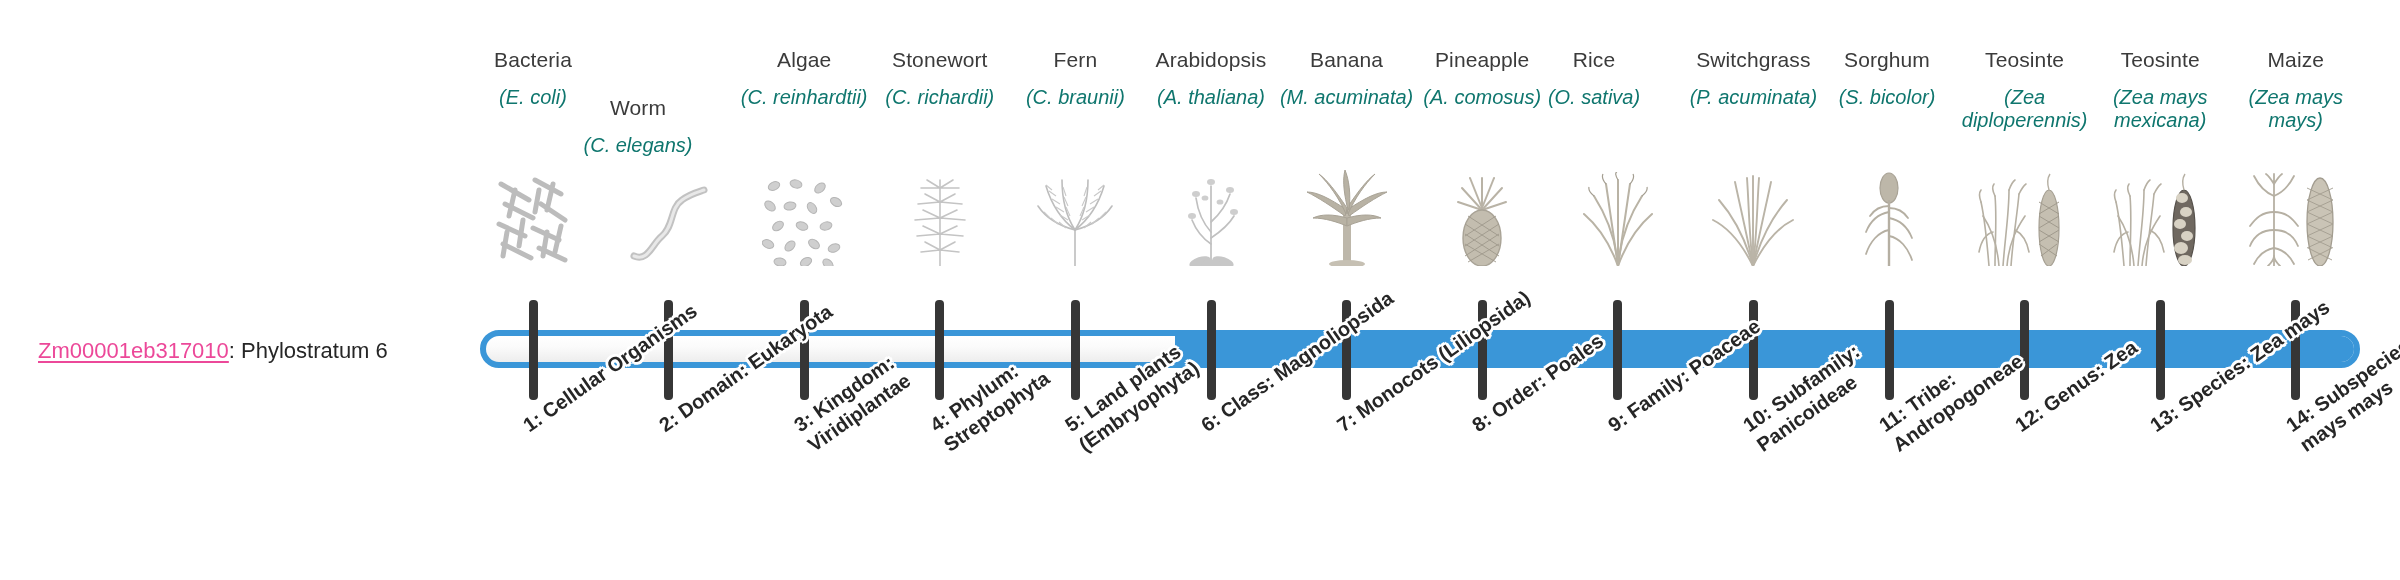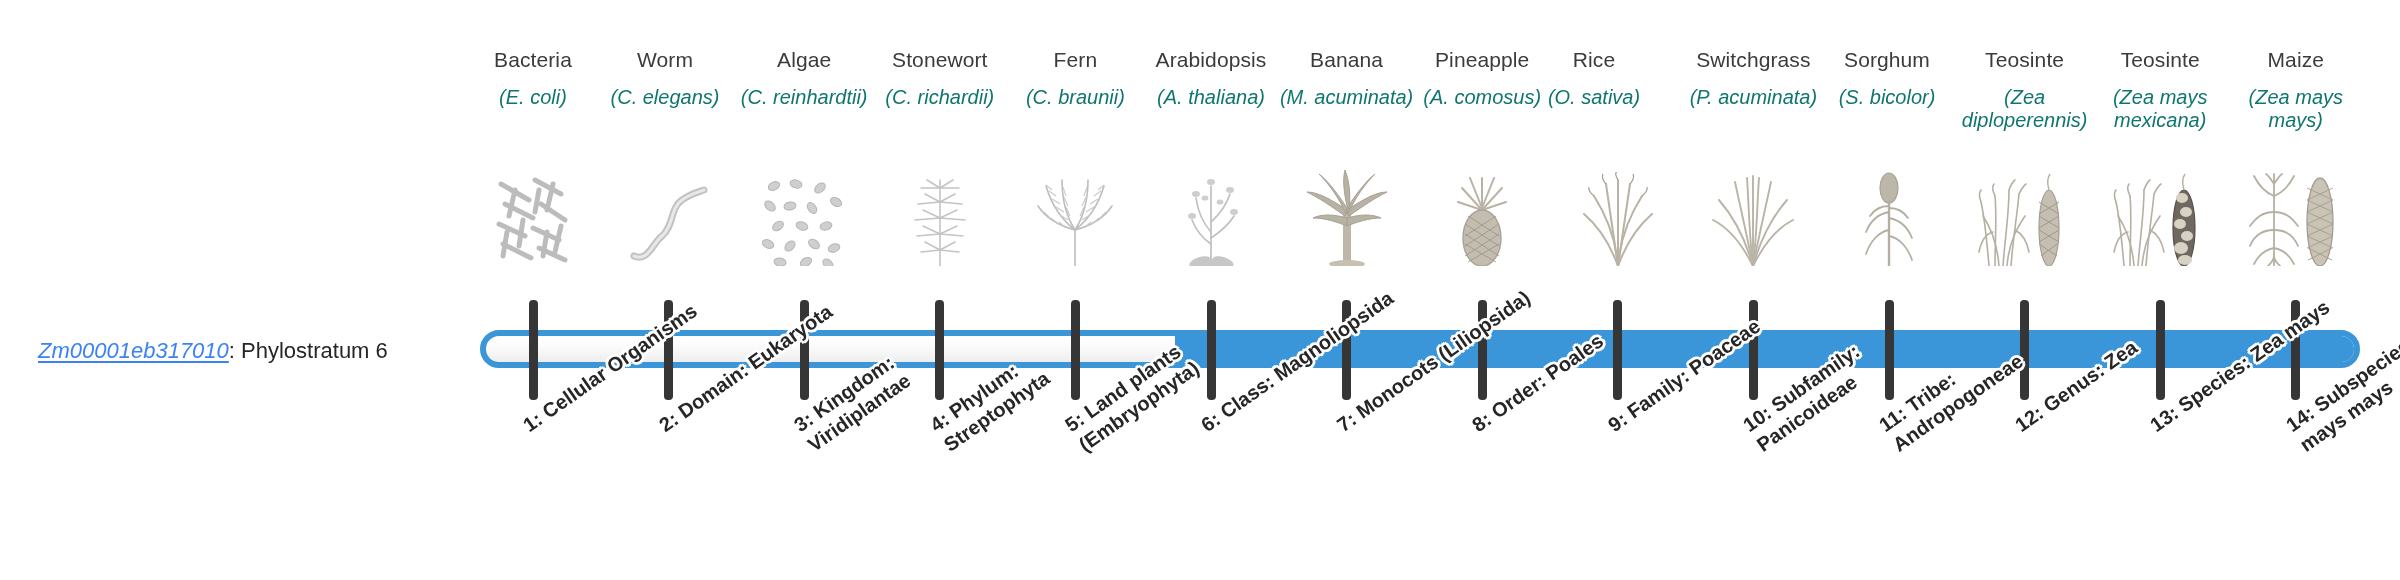--- a/index.html
+++ b/index.html
@@ -9,23 +9,22 @@
     color:#333333;
   }
   #phylostratum-widget{position:absolute;inset:0;}
 
   
   .gene-label{
     position:absolute;left:38px;top:338px;
     font-size:22px;white-space:nowrap;color:#262626;
   }
   .gene-link{
-    color:#3b82f6;text-decoration:underline;text-underline-offset:3px;
+    color:#ec4899;text-decoration:underline;text-underline-offset:3px;
     cursor:pointer;
-    font-style:italic;
   }
 
   
   .columns{position:absolute;left:0;top:0;width:2400px;height:580px;}
   .col{
     position:absolute;top:48px;width:136px;margin-left:-68px;
     text-align:center;
   }
   .sp-common{
     font-size:21px;color:#3b3b3b;line-height:1.15;
@@ -85,21 +84,21 @@
 
   <div class="gene-label">
     <a class="gene-link" href="#">Zm00001eb317010</a><span>: </span><span>Phylostratum 6</span>
   </div>
 
   <div class="columns" id="species-columns">
       <div class="col" style="left: 533px;">
         <div class="sp-common">Bacteria</div>
         <div class="sp-latin">(E. coli)</div>
       </div>
-      <div class="col" style="left: 665px;">
+      <div class="col" style="left: 638px; margin-top: 48px;">
         <div class="sp-common">Worm</div>
         <div class="sp-latin">(C. elegans)</div>
       </div>
       <div class="col" style="left: 804.2px;">
         <div class="sp-common">Algae</div>
         <div class="sp-latin">(C. reinhardtii)</div>
       </div>
       <div class="col" style="left: 939.8px;">
         <div class="sp-common">Stonewort</div>
         <div class="sp-latin">(C. richardii)</div>

